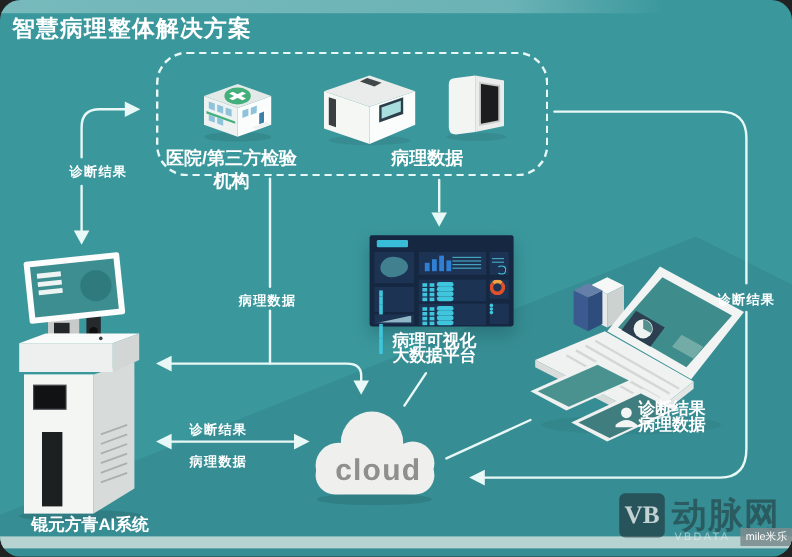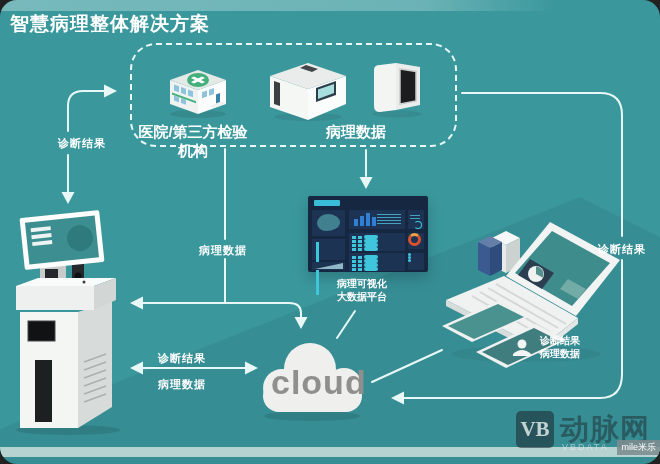--- a/index.html
+++ b/index.html
@@ -13,21 +13,21 @@
   .bottom-band{position:absolute;left:0;top:447px;width:660px;height:10px;background:#b7d3d1;z-index:6;}
   
   .title{position:absolute;left:10px;top:11px;font-size:19px;font-weight:bold;color:#fff;letter-spacing:1px;z-index:5;}
   
   .wires{position:absolute;left:0;top:0;z-index:2;}
   
   .dashed-box{position:absolute;left:130px;top:43px;width:327px;height:104px;border:2px dashed #e8f8f6;
               border-radius:26px;box-sizing:border-box;z-index:3;}
   
   .lbl{position:absolute;color:#fff;font-weight:bold;font-size:11px;letter-spacing:1px;text-align:center;z-index:5;}
-  .node-lbl{position:absolute;color:#fff;font-weight:bold;font-size:10px;line-height:13px;text-align:center;z-index:5;}
+  .node-lbl{position:absolute;color:#fff;font-weight:bold;font-size:14px;line-height:13px;text-align:center;z-index:5;}
   .box-lbl{position:absolute;color:#fff;font-weight:bold;font-size:15px;text-align:center;z-index:5;}
   .icon-svg{position:absolute;z-index:4;}
   
   .dashboard{position:absolute;left:308px;top:196px;width:120px;height:76px;background:#152741;border-radius:2px;
              box-shadow:0 6px 14px rgba(10,30,40,.25);z-index:4;}
   .dashboard i,.dashboard span{display:block;}
   .db-chip{position:absolute;left:6px;top:4px;width:26px;height:6px;background:#39bcd8;border-radius:1px;}
   .db-map{position:absolute;left:4px;top:14px;width:33px;height:26px;background:#1d3353;}
   .db-map i{position:absolute;left:5px;top:4px;width:23px;height:17px;background:#41808f;
             border-radius:46% 54% 60% 40%/55% 48% 52% 45%;}
@@ -52,21 +52,21 @@
   .db-rtop .ln{width:10px;height:1px;background:rgba(80,190,215,.8);margin:2px 0;}
   .db-rtop .arc{width:6px;height:6px;border:1px solid #3fc6dd;border-left-color:transparent;border-radius:50%;
                 margin:1px 0 0 4px;}
   .db-donut{position:absolute;left:100px;top:37px;width:16px;height:16px;background:#1d3353;display:flex;
             align-items:center;justify-content:center;}
   .db-donut i{width:7px;height:7px;border-radius:50%;border:3px solid #df512c;border-top-color:#f0a243;}
   .db-dots{position:absolute;left:100px;top:57px;width:16px;height:17px;background:#1d3353;display:flex;gap:2px;
            align-items:center;justify-content:center;}
   .db-dots i{width:3px;height:3px;background:#3fc6dd;border-radius:50%;}
   
-  .cloud-word{position:absolute;left:271px;top:369px;width:80px;text-align:right;font-size:34px;line-height:27px;
+  .cloud-word{position:absolute;left:271px;top:379px;width:80px;text-align:right;font-size:25px;line-height:27px;
               font-weight:bold;color:#8f8f8d;letter-spacing:1px;z-index:5;}
   
   .watermark{position:absolute;left:516px;top:408px;width:144px;height:48px;z-index:7;}
   .wm-logo{position:absolute;left:0;top:3px;width:38px;height:37px;background:rgba(25,36,42,.55);border-radius:5px;
            color:rgba(235,242,242,.8);font-family:Liberation Serif, serif;font-weight:bold;font-size:21px;
            display:flex;align-items:center;justify-content:center;}
   .wm-brand{position:absolute;left:44px;top:2px;font-size:29px;font-weight:bold;color:rgba(28,40,46,.5);letter-spacing:1px;white-space:nowrap;}
   .wm-sub{position:absolute;left:46px;top:34px;font-size:9px;color:rgba(235,245,245,.55);letter-spacing:2px;}
   .wm-badge{position:absolute;right:0;bottom:1px;background:rgba(125,140,142,.88);color:#fff;font-size:9px;
             padding:1px 4px;white-space:nowrap;}
@@ -322,20 +322,21 @@
 
   <div class="box-lbl" style="left:138px;top:123px;width:110px">医院/第三方检验机构</div>
   <div class="box-lbl" style="left:316px;top:123px;width:80px">病理数据</div>
 
   <div class="lbl" style="left:52px;top:136px;width:60px">诊断结果</div>
   <div class="lbl" style="left:193px;top:243px;width:60px">病理数据</div>
   <div class="lbl" style="left:152px;top:351px;width:60px">诊断结果</div>
   <div class="lbl" style="left:152px;top:377px;width:60px">病理数据</div>
   <div class="lbl" style="left:591px;top:242px;width:62px">诊断结果</div>
 
+  <div class="node-lbl" style="left:26px;top:431px;width:120px;text-align:left">锟元方青AI系统</div>
   <div class="node-lbl" style="left:322px;top:277px;width:80px">
     <div>病理可视化</div>
     <div>大数据平台</div>
   </div>
   <div class="node-lbl" style="left:520px;top:334px;width:80px">
     <div>诊断结果</div>
     <div>病理数据</div>
   </div>
 
   <div class="bottom-band"></div>

